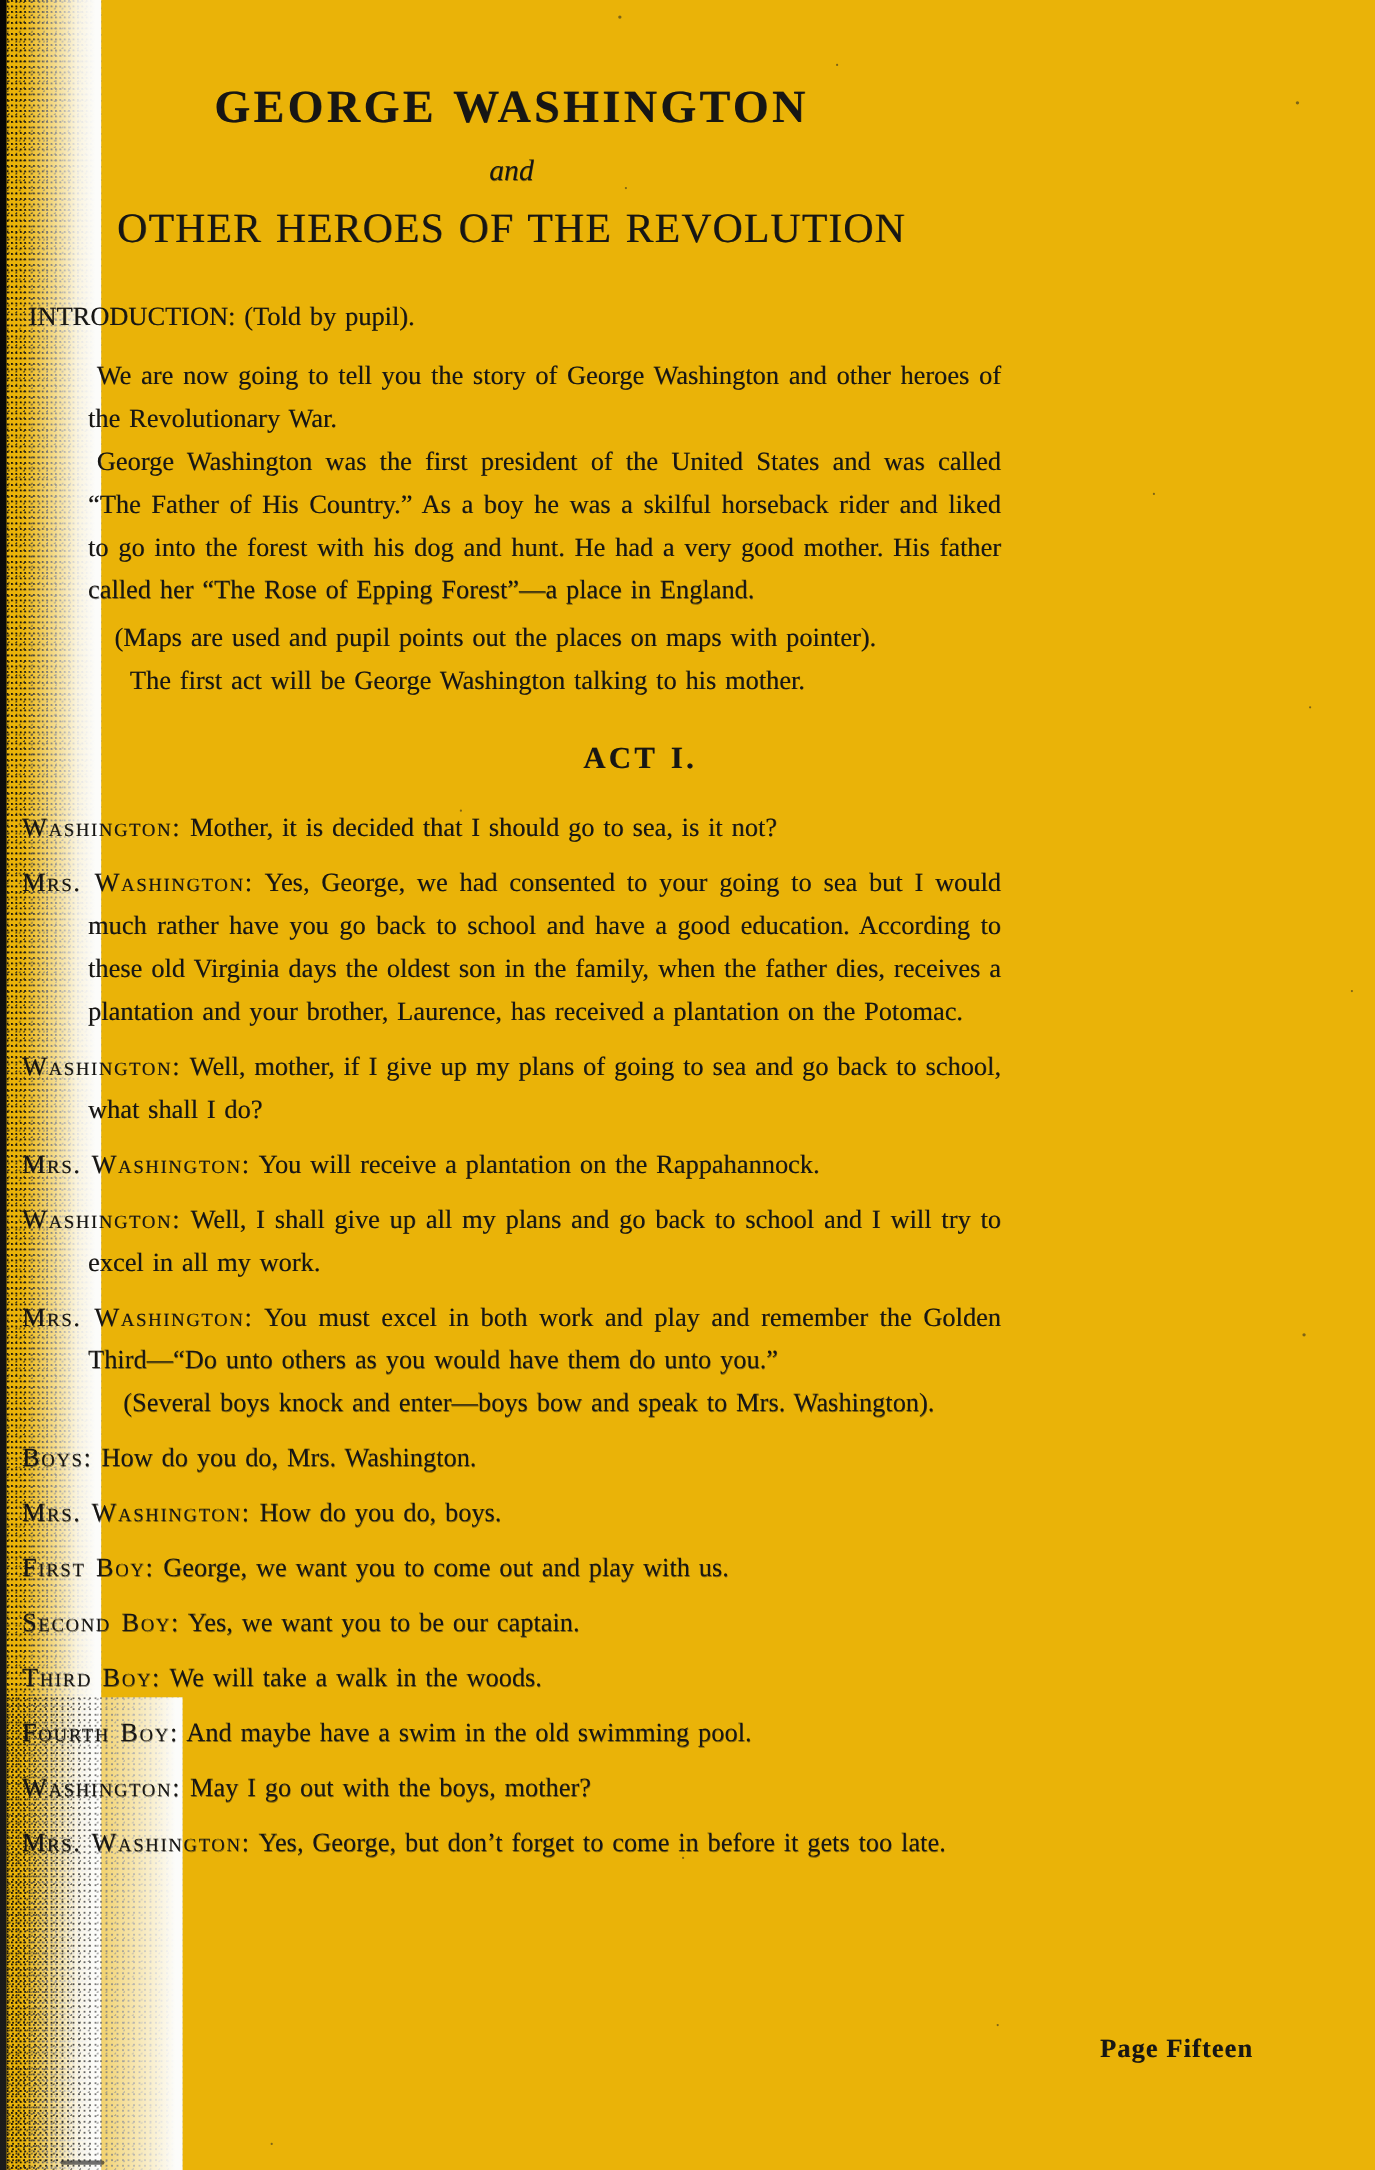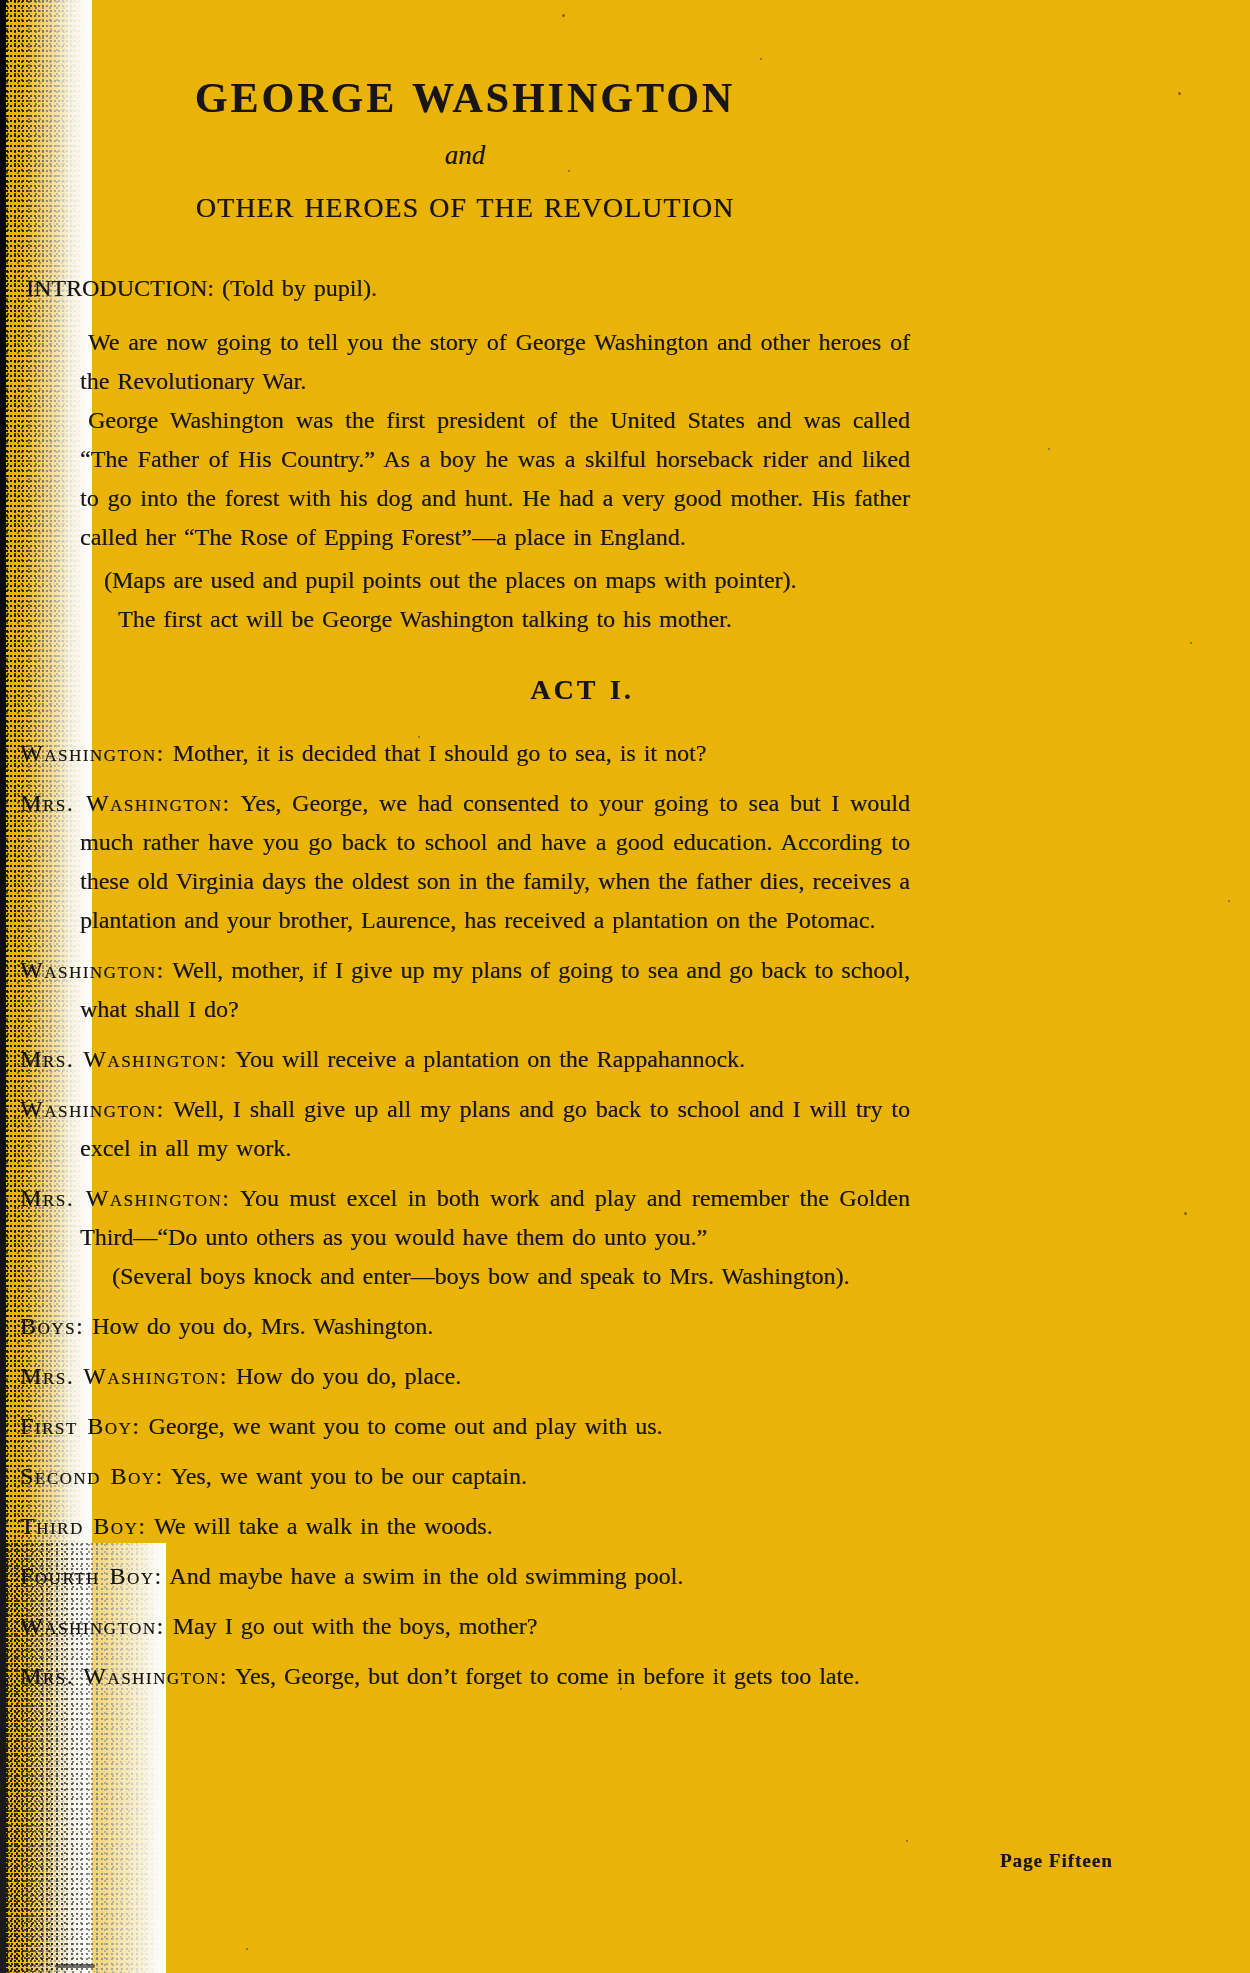--- a/index.html
+++ b/index.html
@@ -37,34 +37,34 @@
   .speck.bar{width:40px;height:4px;border-radius:2px;opacity:.65;}
 
   
   .content{
     position:absolute;left:20px;top:0;width:890px;padding-top:73px;
     font-size:24px;line-height:39px;word-spacing:2px;
     text-shadow:.4px .3px 0 rgba(23,22,20,.5);
   }
   .title1{margin:0;font-size:42px;line-height:50px;font-weight:700;letter-spacing:3px;text-align:center;}
   .title-and{margin:16px 0 0;font-size:27px;line-height:33px;font-style:italic;text-align:center;font-weight:400;}
-  .title3{margin:15px 0 0;font-size:28px;line-height:42px;font-weight:400;letter-spacing:1px;text-align:center;text-shadow:.5px .4px 0 rgba(23,22,20,.6);}
+  .title3{margin:15px 0 0;font-size:38px;line-height:42px;font-weight:400;letter-spacing:1px;text-align:center;text-shadow:.5px .4px 0 rgba(23,22,20,.6);}
   .intro-heading{margin:40px 0 0;padding-left:6px;}
   .intro-p{margin:15px 0 0;padding-left:60px;text-indent:8px;text-align:justify;}
   .intro-p.second{margin-top:0;}
   .stage-note{margin:0;}
   .stage-note.a{margin-top:4px;padding-left:84px;}
   .stage-note.b{padding-left:98px;}
   .act-heading{margin:33px 0 0;padding-left:234px;font-size:28px;line-height:36px;font-weight:700;letter-spacing:3px;text-align:center;}
   .dialogue{margin:11px 0 0;padding-left:60px;text-indent:-60px;text-align:justify;}
   .dialogue.first{margin-top:26px;}
   .dialogue.stage-dir{margin-top:0;padding-left:92px;text-indent:0;text-align:left;}
   .speaker{font-variant:small-caps;letter-spacing:1.5px;}
   .end-note{margin:-23px 0 0;padding-left:240px;font-size:26px;line-height:34px;font-style:italic;font-weight:700;text-align:center;}
-  .page-number{position:absolute;left:1000px;top:1850px;font-size:19px;font-weight:700;letter-spacing:1px;text-shadow:.4px .3px 0 rgba(23,22,20,.5);}
+  .page-number{position:absolute;left:1000px;top:1850px;font-size:24px;font-weight:700;letter-spacing:1px;text-shadow:.4px .3px 0 rgba(23,22,20,.5);}
 </style>
 </head>
 <body>
 
 <div class="page">
 
   <div class="edge-black"></div>
   <div class="edge-speckle"></div>
   <div class="edge-speckle-bottom"></div>
 
@@ -91,21 +91,21 @@
     <p class="dialogue"><span class="speaker">Mrs. Washington:</span> <span class="speech">You will receive a plantation on the Rappahannock.</span></p>
 
     <p class="dialogue"><span class="speaker">Washington:</span> <span class="speech">Well, I shall give up all my plans and go back to school and I will try to excel in all my work.</span></p>
 
     <p class="dialogue"><span class="speaker">Mrs. Washington:</span> <span class="speech">You must excel in both work and play and remember the Golden Third—“Do unto others as you would have them do unto you.”</span></p>
 
     <p class="dialogue stage-dir"><span class="speech">(Several boys knock and enter—boys bow and speak to Mrs. Washington).</span></p>
 
     <p class="dialogue"><span class="speaker">Boys:</span> <span class="speech">How do you do, Mrs. Washington.</span></p>
 
-    <p class="dialogue"><span class="speaker">Mrs. Washington:</span> <span class="speech">How do you do, place.</span></p>
+    <p class="dialogue"><span class="speaker">Mrs. Washington:</span> <span class="speech">How do you do, boys.</span></p>
 
     <p class="dialogue"><span class="speaker">First Boy:</span> <span class="speech">George, we want you to come out and play with us.</span></p>
 
     <p class="dialogue"><span class="speaker">Second Boy:</span> <span class="speech">Yes, we want you to be our captain.</span></p>
 
     <p class="dialogue"><span class="speaker">Third Boy:</span> <span class="speech">We will take a walk in the woods.</span></p>
 
     <p class="dialogue"><span class="speaker">Fourth Boy:</span> <span class="speech">And maybe have a swim in the old swimming pool.</span></p>
 
     <p class="dialogue"><span class="speaker">Washington:</span> <span class="speech">May I go out with the boys, mother?</span></p>

